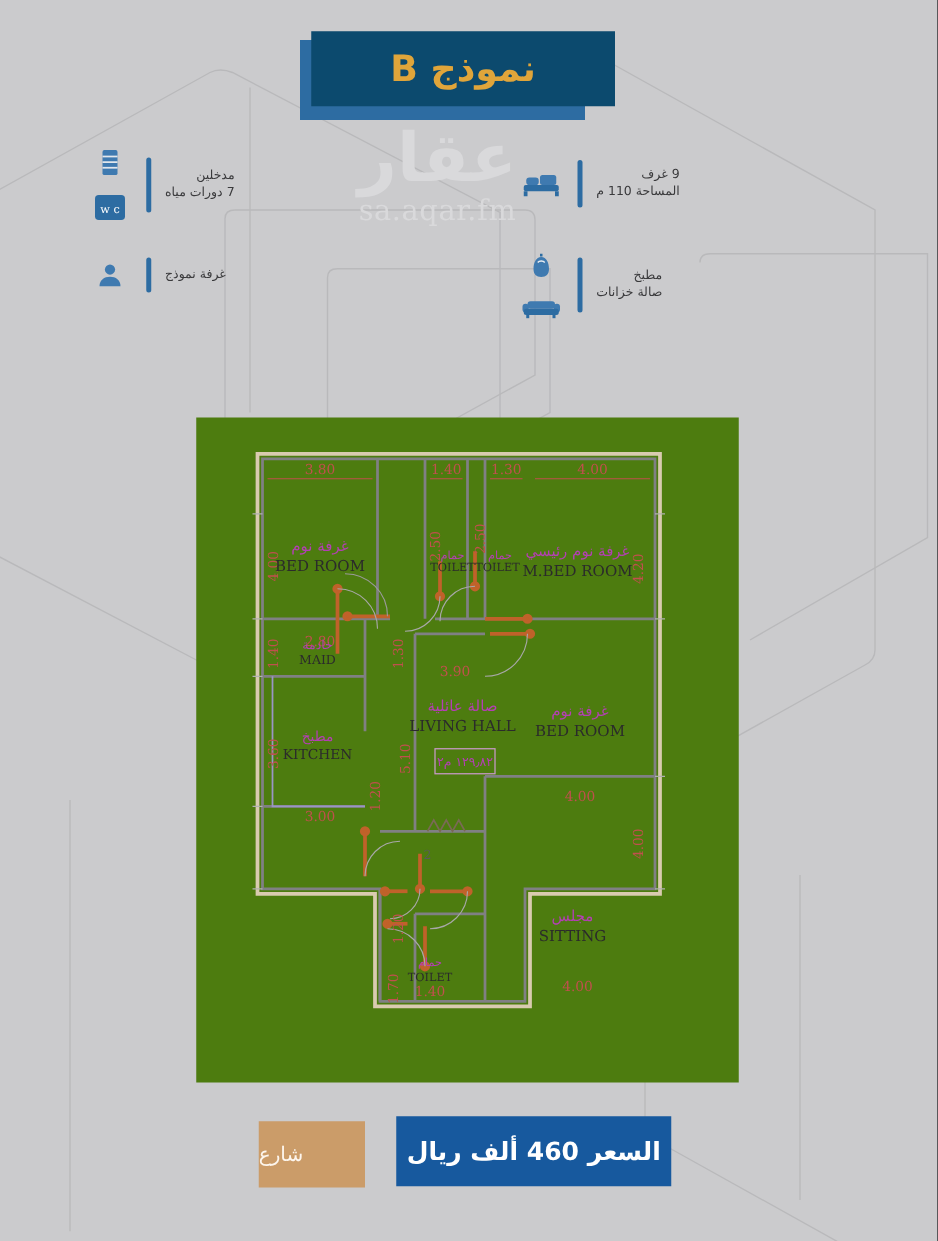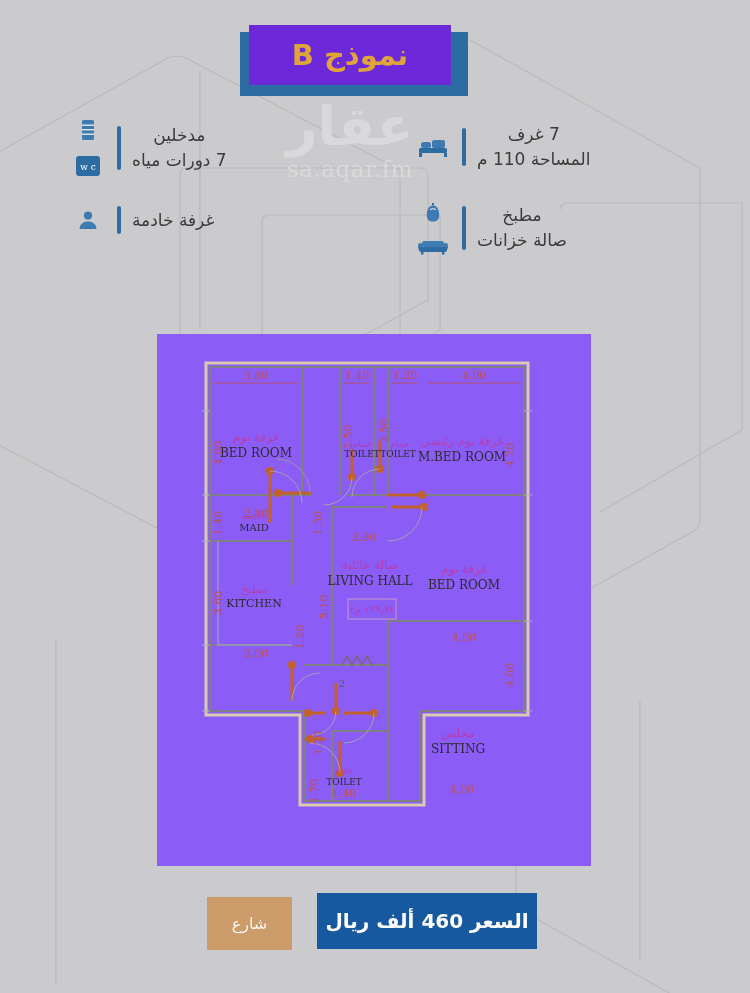--- a/index.html
+++ b/index.html
@@ -54,23 +54,23 @@
     left: 240px;
     top: 32px;
     width: 228px;
     height: 64px;
     background: #2d6ca2;
   }
   .title-card {
     position: absolute;
     left: 249px;
     top: 25px;
-    width: 202px;
+    width: 243px;
     height: 60px;
-    background: #6d28d9;
+    background: #0c4a6e;
     display: flex;
     align-items: center;
     justify-content: center;
   }
   .title-card span {
     direction: rtl;
     font-size: 29px;
     font-weight: 700;
     color: #e0a53a;
     letter-spacing: 0px;
@@ -85,23 +85,23 @@
 
   .feat {
     display: flex;
     align-items: center;
     justify-content: flex-end;
     direction: rtl;
     margin-bottom: 27px;
   }
   .feat-text {
     direction: rtl;
-    text-align: center;
+    text-align: right;
     color: #3a3a3c;
-    font-size: 17px;
+    font-size: 10px;
     line-height: 1.45;
     white-space: nowrap;
   }
   .feat-bar {
     width: 4px;
     border-radius: 2px;
     background: #2d6ca2;
     margin: 0 11px;
     flex: none;
   }
@@ -116,42 +116,42 @@
   }
   .ic { display:block; }
 
   
   .plan-card {
     position: absolute;
     left: 157px;
     top: 334px;
     width: 434px;
     height: 532px;
-    background: #8b5cf6;
+    background: #4d7c0f;
   }
   .plan-inner {
     position: absolute;
     left: 35px;
     top: 11px;
     width: 360px;
     height: 500px;
   }
   .plan-inner svg { display:block; }
 
   
   .street-btn {
     position: absolute;
     left: 207px;
     top: 897px;
     width: 85px;
     height: 53px;
     background: #cb9c69;
     display: flex;
     align-items: center;
-    justify-content: center;
+    justify-content: flex-start;
   }
   .street-btn span {
     direction: rtl;
     color: #fdf6ee;
     font-size: 16px;
     font-weight: 400;
   }
   .price-btn {
     position: absolute;
     left: 317px;
@@ -196,21 +196,21 @@
 
   <div class="title-shadow"></div>
   <div class="title-card">
     <span>نموذج B</span>
   </div>
 
   <div class="features-right">
 
     <div class="feat" style="height:50px;">
       <div class="feat-text">
-        <div>7 غرف</div>
+        <div>9 غرف</div>
         <div>المساحة 110 م</div>
       </div>
       <div class="feat-bar" style="height:38px;"></div>
       <div class="feat-icons">
         <svg class="ic" width="30" height="22" viewBox="0 0 30 22">
           <rect x="3" y="6" width="10" height="6" rx="2.5" fill="#3f7ab0"></rect>
           <rect x="14" y="4" width="13" height="8" rx="2" fill="#3f7ab0"></rect>
           <rect x="1" y="12" width="28" height="5" rx="1.6" fill="#2d6ca2"></rect>
           <rect x="1" y="17" width="3" height="4" fill="#2d6ca2"></rect>
           <rect x="26" y="17" width="3" height="4" fill="#2d6ca2"></rect>
@@ -260,21 +260,21 @@
         <svg class="ic" width="26" height="22" viewBox="0 0 26 22">
           <rect x="1" y="1" width="24" height="20" rx="3" fill="#2d6ca2"></rect>
           <text x="13" y="15" font-family="DejaVu Serif, serif" font-size="9" fill="#ffffff" text-anchor="middle">w c</text>
         </svg>
       </div>
     </div>
 
 
     <div class="feat" style="height:34px;">
       <div class="feat-text">
-        <div>غرفة خادمة</div>
+        <div>غرفة نموذج</div>
       </div>
       <div class="feat-bar" style="height:28px;"></div>
       <div class="feat-icons">
         <svg class="ic" width="22" height="22" viewBox="0 0 22 22">
           <circle cx="11" cy="6.6" r="4.1" fill="#3f7ab0"></circle>
           <path d="M2.6 20 c0-5 3.8-7.6 8.4-7.6 s8.4 2.6 8.4 7.6 z" fill="#3f7ab0"></path>
         </svg>
       </div>
     </div>
   </div>

